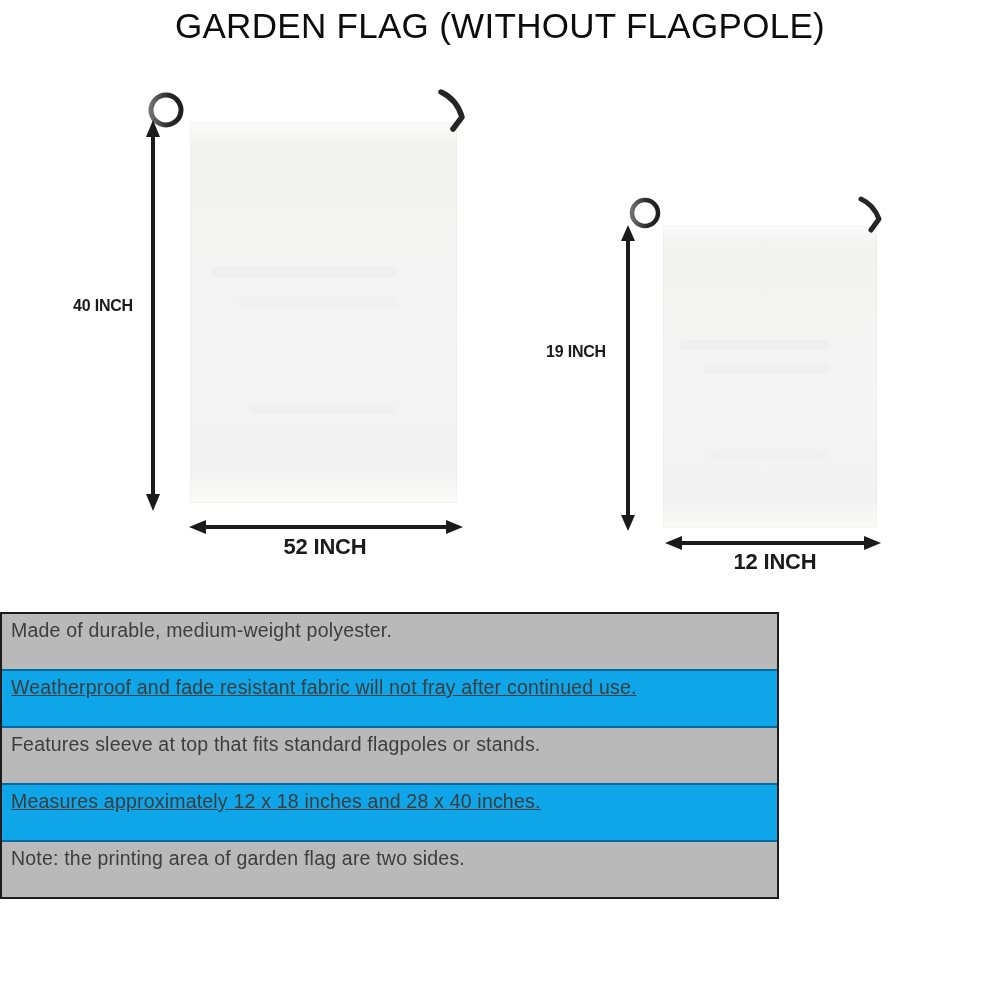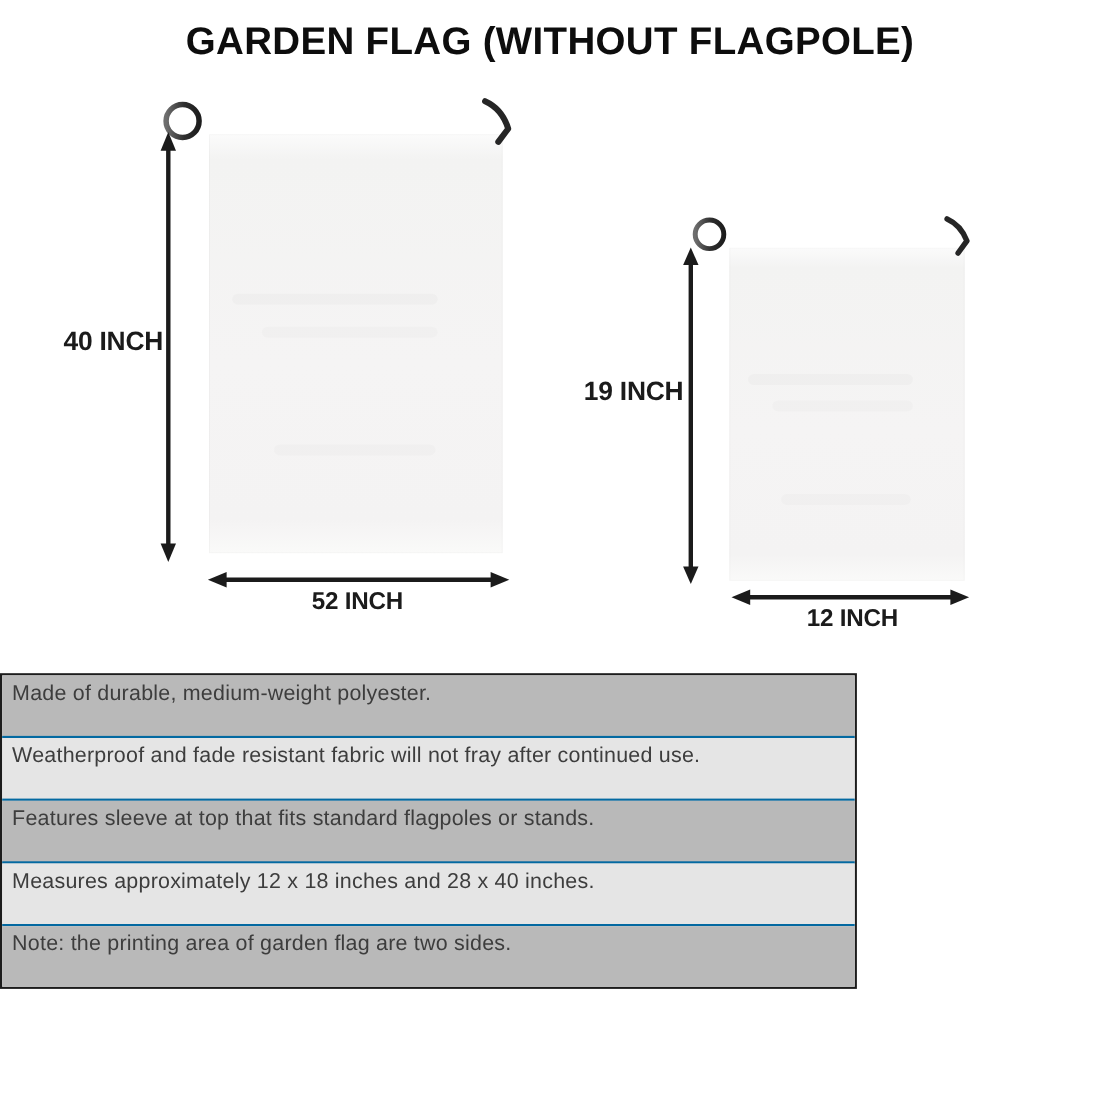--- a/index.html
+++ b/index.html
@@ -4,39 +4,39 @@
 <style>
   html,body{margin:0;padding:0;}
   body{
     width:1000px;height:1000px;background:#ffffff;position:relative;
     font-family:"Liberation Sans", sans-serif;overflow:hidden;
   }
   .stage{position:absolute;left:0;top:0;width:1000px;height:1000px;}
 
   
   .title-block{position:absolute;left:0;top:6px;width:1000px;text-align:center;color:#0d0d0d;}
-  .title-line1{font-size:35px;font-weight:bold;letter-spacing:0.3px;line-height:1.12;margin-top:12px;}
+  .title-line1{font-size:35px;font-weight:normal;letter-spacing:0.3px;line-height:1.12;}
   .title-line2{font-size:33px;font-weight:bold;letter-spacing:0.3px;line-height:1.12;}
 
   
   .flag{
     position:absolute;
     background:linear-gradient(180deg,#fbfbfb 0%,#f3f3f2 6%,#f5f4f4 55%,#f4f3f3 92%,#fafaf9 100%);
     box-shadow:inset 0 0 0 1px rgba(0,0,0,0.025);
   }
   .flag-large{left:190px;top:122px;width:267px;height:381px;}
   .flag-small{left:663px;top:225px;width:214px;height:303px;}
   .crease{position:absolute;left:8%;width:70%;height:10px;background:rgba(0,0,0,0.018);border-radius:6px;}
   .crease.c1{top:38%;}
   .crease.c2{top:46%;left:18%;width:60%;background:rgba(0,0,0,0.015);}
   .crease.c3{top:74%;left:22%;width:55%;background:rgba(0,0,0,0.015);}
 
   
   .dim-label{
-    position:absolute;font-weight:bold;color:#1b1b1b;font-size:24px;
+    position:absolute;font-weight:bold;color:#1b1b1b;font-size:16px;
     letter-spacing:-0.2px;text-align:center;white-space:nowrap;
   }
   .dim-40{left:57px;top:297px;width:92px;}
   .dim-28{left:250px;top:534px;width:150px;font-size:22px;}
   .dim-18{left:530px;top:343px;width:92px;}
   .dim-12{left:700px;top:549px;width:150px;font-size:22px;}
 
   
   .feature-panel{
     position:absolute;left:0;top:612px;width:779px;height:287px;
@@ -44,21 +44,21 @@
     display:flex;flex-direction:column;background:#ffffff;
   }
   .feature-row{
     flex:1;display:block;box-sizing:border-box;
     border-bottom:2px solid #0369a1;
     padding:5px 10px 0 9px;
     font-size:19.5px;color:#3d3d3d;letter-spacing:0.2px;
   }
   .feature-row:last-child{border-bottom:none;}
   .feature-row.gray{background:#b9b9b9;}
-  .feature-row.white{background:#e5e5e5;}
+  .feature-row.white{background:#0ea5e9;text-decoration:underline;}
 </style>
 </head>
 <body>
 
 <div class="stage">
 
   <div class="title-block">
     <div class="title-line1">GARDEN FLAG (WITHOUT FLAGPOLE)</div>
   </div>
 

